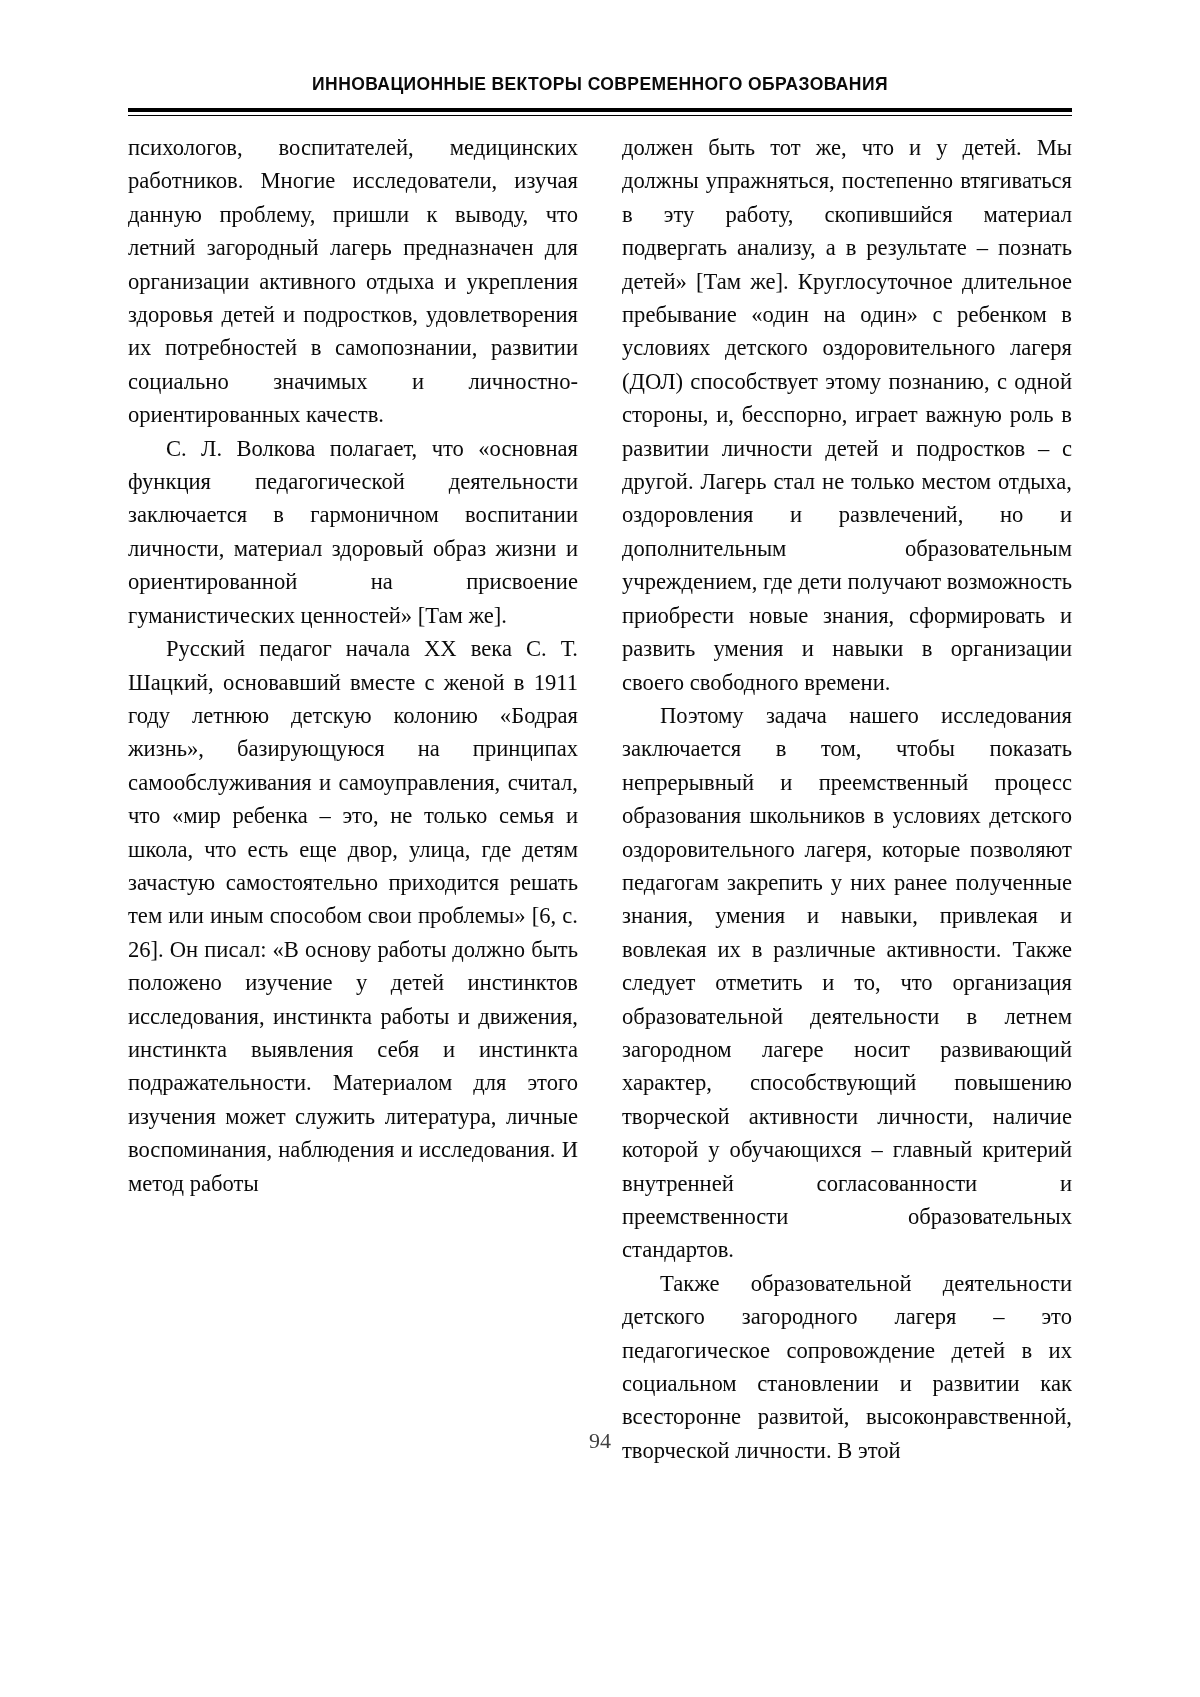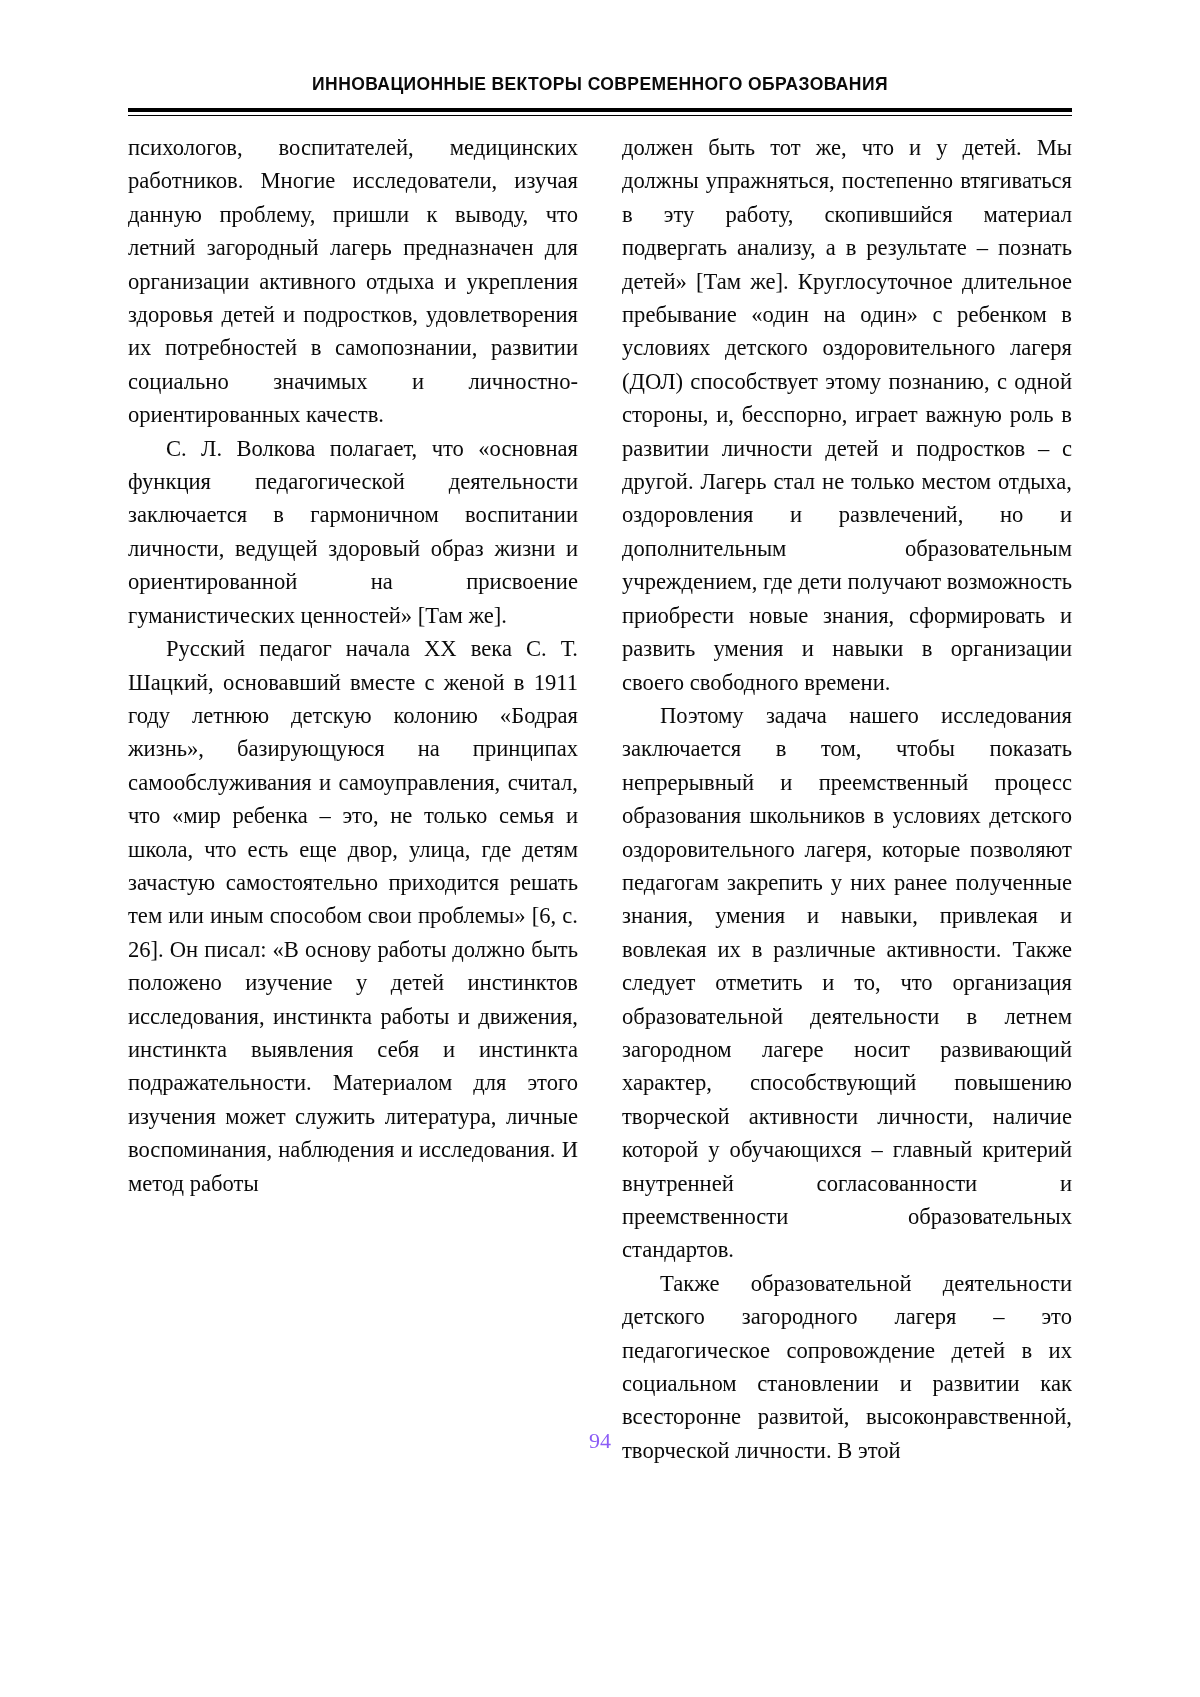--- a/index.html
+++ b/index.html
@@ -63,39 +63,39 @@
   .col p.no-indent {
     text-indent: 0;
   }
   .page-number {
     position: absolute;
     top: 1428px;
     left: 0;
     width: 1200px;
     text-align: center;
     font-size: 22px;
-    color: #8b5cf6;
+    color: #404040;
   }
 </style>
 </head>
 <body>
 
 <div class="page">
   <div class="text-block">
 
     <div class="header-title">ИННОВАЦИОННЫЕ ВЕКТОРЫ СОВРЕМЕННОГО ОБРАЗОВАНИЯ</div>
 
     <div class="rule-thick"></div>
     <div class="rule-thin"></div>
 
     <div class="columns">
 
       <div class="col" lang="ru">
         <p class="no-indent">психологов, воспитателей, медицинских работников. Многие исследователи, изучая данную проблему, пришли к выводу, что летний загородный лагерь предназначен для организации активного отдыха и укрепления здоровья детей и подростков, удовлетворения их потребностей в самопознании, развитии социально значимых и личностно-ориентированных качеств.</p>
-        <p>С. Л. Волкова полагает, что «основная функция педагогической деятельности заключается в гармоничном воспитании личности, ведущей здоровый образ жизни и ориентированной на присвоение гуманистических ценностей» [Там же].</p>
+        <p>С. Л. Волкова полагает, что «основная функция педагогической деятельности заключается в гармоничном воспитании личности, материал здоровый образ жизни и ориентированной на присвоение гуманистических ценностей» [Там же].</p>
         <p>Русский педагог начала XX века С. Т. Шацкий, основавший вместе с женой в 1911 году летнюю детскую колонию «Бодрая жизнь», базирующуюся на принципах самообслуживания и самоуправления, считал, что «мир ребенка – это, не только семья и школа, что есть еще двор, улица, где детям зачастую самостоятельно приходится решать тем или иным способом свои проблемы» [6, с. 26]. Он писал: «В основу работы должно быть положено изучение у детей инстинктов исследования, инстинкта работы и движения, инстинкта выявления себя и инстинкта подражательности. Материалом для этого изучения может служить литература, личные воспоминания, наблюдения и исследования. И метод работы</p>
       </div>
 
       <div class="col" lang="ru">
         <p class="no-indent">должен быть тот же, что и у детей. Мы должны упражняться, постепенно втягиваться в эту работу, скопившийся материал подвергать анализу, а в результате – познать детей» [Там же]. Круглосуточное длительное пребывание «один на один» с ребенком в условиях детского оздоровительного лагеря (ДОЛ) способствует этому познанию, с одной стороны, и, бесспорно, играет важную роль в развитии личности детей и подростков – с другой. Лагерь стал не только местом отдыха, оздоровления и развлечений, но и дополнительным образовательным учреждением, где дети получают возможность приобрести новые знания, сформировать и развить умения и навыки в организации своего свободного времени.</p>
         <p>Поэтому задача нашего исследования заключается в том, чтобы показать непрерывный и преемственный процесс образования школьников в условиях детского оздоровительного лагеря, которые позволяют педагогам закрепить у них ранее полученные знания, умения и навыки, привлекая и вовлекая их в различные активности. Также следует отметить и то, что организация образовательной деятельности в летнем загородном лагере носит развивающий характер, способствующий повышению творческой активности личности, наличие которой у обучающихся – главный критерий внутренней согласованности и преемственности образовательных стандартов.</p>
         <p>Также образовательной деятельности детского загородного лагеря – это педагогическое сопровождение детей в их социальном становлении и развитии как всесторонне развитой, высоконравственной, творческой личности. В этой</p>
       </div>
 
     </div>

